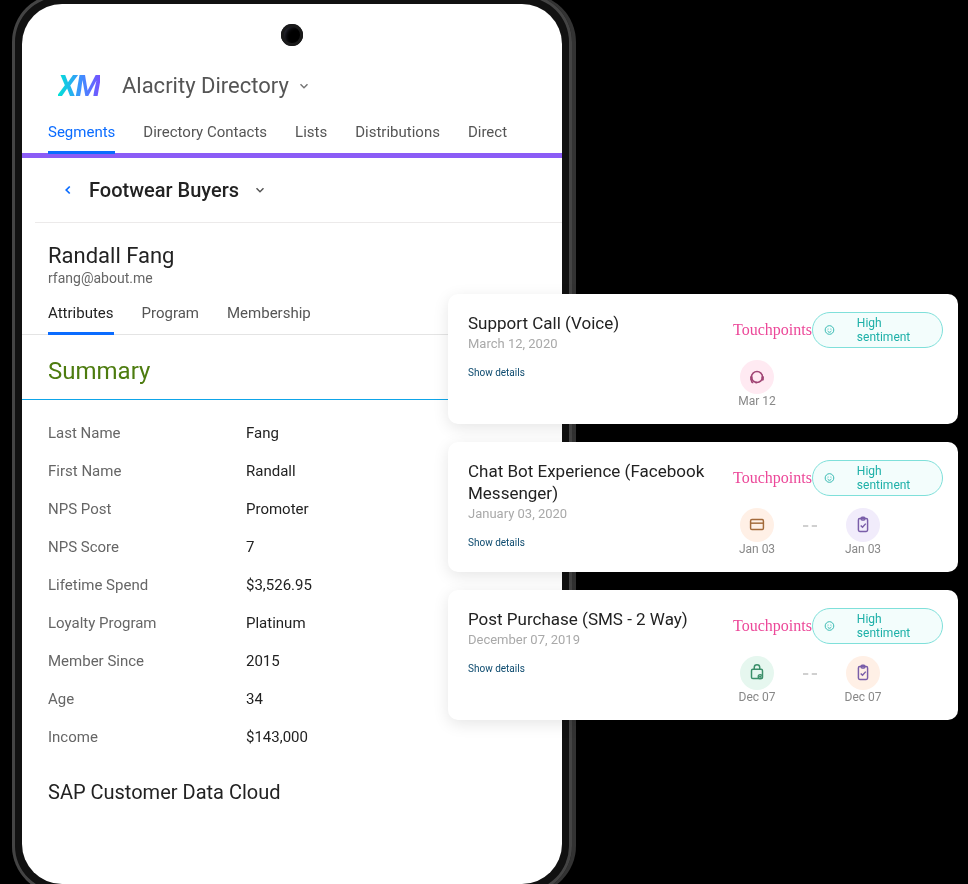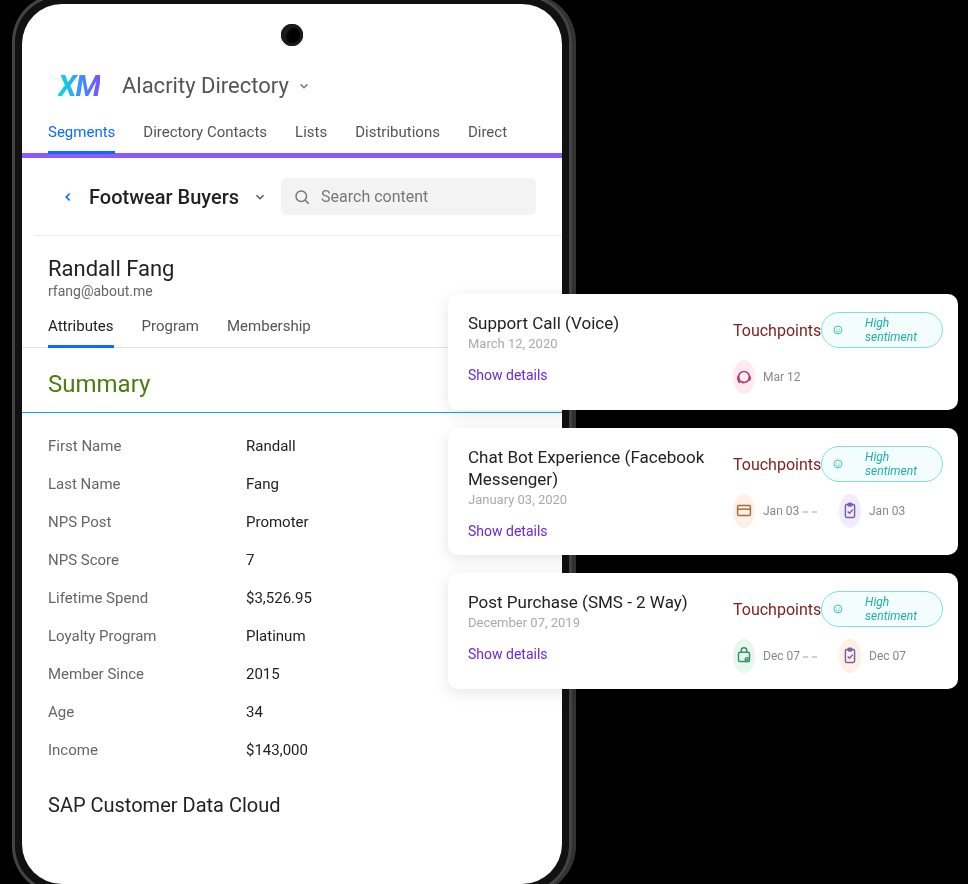--- a/index.html
+++ b/index.html
@@ -207,57 +207,57 @@
     font-size: 17px;
     color: #222;
     line-height: 1.3;
   }
   .card-date {
     font-size: 13px;
     color: #a9a9a9;
     margin-top: 2px;
   }
   .card-link {
-    color: #6d28d9;
-    font-size: 14px;
+    color: #0c4a6e;
+    font-size: 10px;
     margin-top: 16px;
     cursor: pointer;
   }
   .tp-header {
     display: flex;
     align-items: center;
     justify-content: space-between;
   }
   .tp-title {
     font-size: 16px;
-    color: #7f1d1d;
+    color: #ec4899;
+    font-family: Liberation Serif, serif;
   }
   .sentiment-pill {
     display: inline-flex;
     align-items: center;
     gap: 21px;
     font-size: 12px;
     color: #1db0a8;
     border: 1px solid #7fe0da;
     border-radius: 999px;
     padding: 3px 10px;
     background: #f3fdfc;
-    font-style: italic;
   }
   .tp-icons {
     display: flex;
     align-items: flex-start;
     gap: 22px;
     margin-top: 12px;
   }
   .tp-step {
     display: flex;
-    flex-direction: row;
-    align-items: center;
-    gap: 8px;
+    flex-direction: column;
+    align-items: center;
+    gap: 0;
     width: 48px;
     text-align: center;
   }
   .tp-step .lbl { font-size: 12px; color: #888; white-space: nowrap; }
   .tp-circle {
     width: 34px;
     height: 34px;
     border-radius: 50%;
     display: flex;
     align-items: center;
@@ -312,51 +312,42 @@
             </svg>
         </span>
         <div class="segment-title">
           <span>Footwear Buyers</span>
           <span>
             <svg width="14" height="14" viewBox="0 0 24 24" fill="none" stroke="#555" stroke-width="2.5">
                 <polyline points="6 9 12 15 18 9"></polyline>
               </svg>
           </span>
         </div>
-        <div class="search-box">
-          <span>
-            <svg width="18" height="18" viewBox="0 0 24 24" fill="none" stroke="#777" stroke-width="2">
-                <circle cx="11" cy="11" r="7"></circle>
-                <line x1="21" y1="21" x2="16.5" y2="16.5"></line>
-              </svg>
-          </span>
-          <span>Search content</span>
-        </div>
       </div>
 
       <div class="contact-block">
         <div class="contact-name">Randall Fang</div>
         <div class="contact-email">rfang@about.me</div>
       </div>
 
       <div class="sub-tabs" id="sub-tabs">
           <div class="sub-tab active">Attributes</div>
           <div class="sub-tab">Program</div>
           <div class="sub-tab">Membership</div>
         </div>
 
       <div class="section-title">Summary</div>
       <div class="attrs" id="attrs">
           <div class="attr-row">
+            <div class="attr-label">Last Name</div>
+            <div class="attr-value">Fang</div>
+          </div>
+          <div class="attr-row">
             <div class="attr-label">First Name</div>
             <div class="attr-value">Randall</div>
-          </div>
-          <div class="attr-row">
-            <div class="attr-label">Last Name</div>
-            <div class="attr-value">Fang</div>
           </div>
           <div class="attr-row">
             <div class="attr-label">NPS Post</div>
             <div class="attr-value">Promoter</div>
           </div>
           <div class="attr-row">
             <div class="attr-label">NPS Score</div>
             <div class="attr-value">7</div>
           </div>
           <div class="attr-row">

